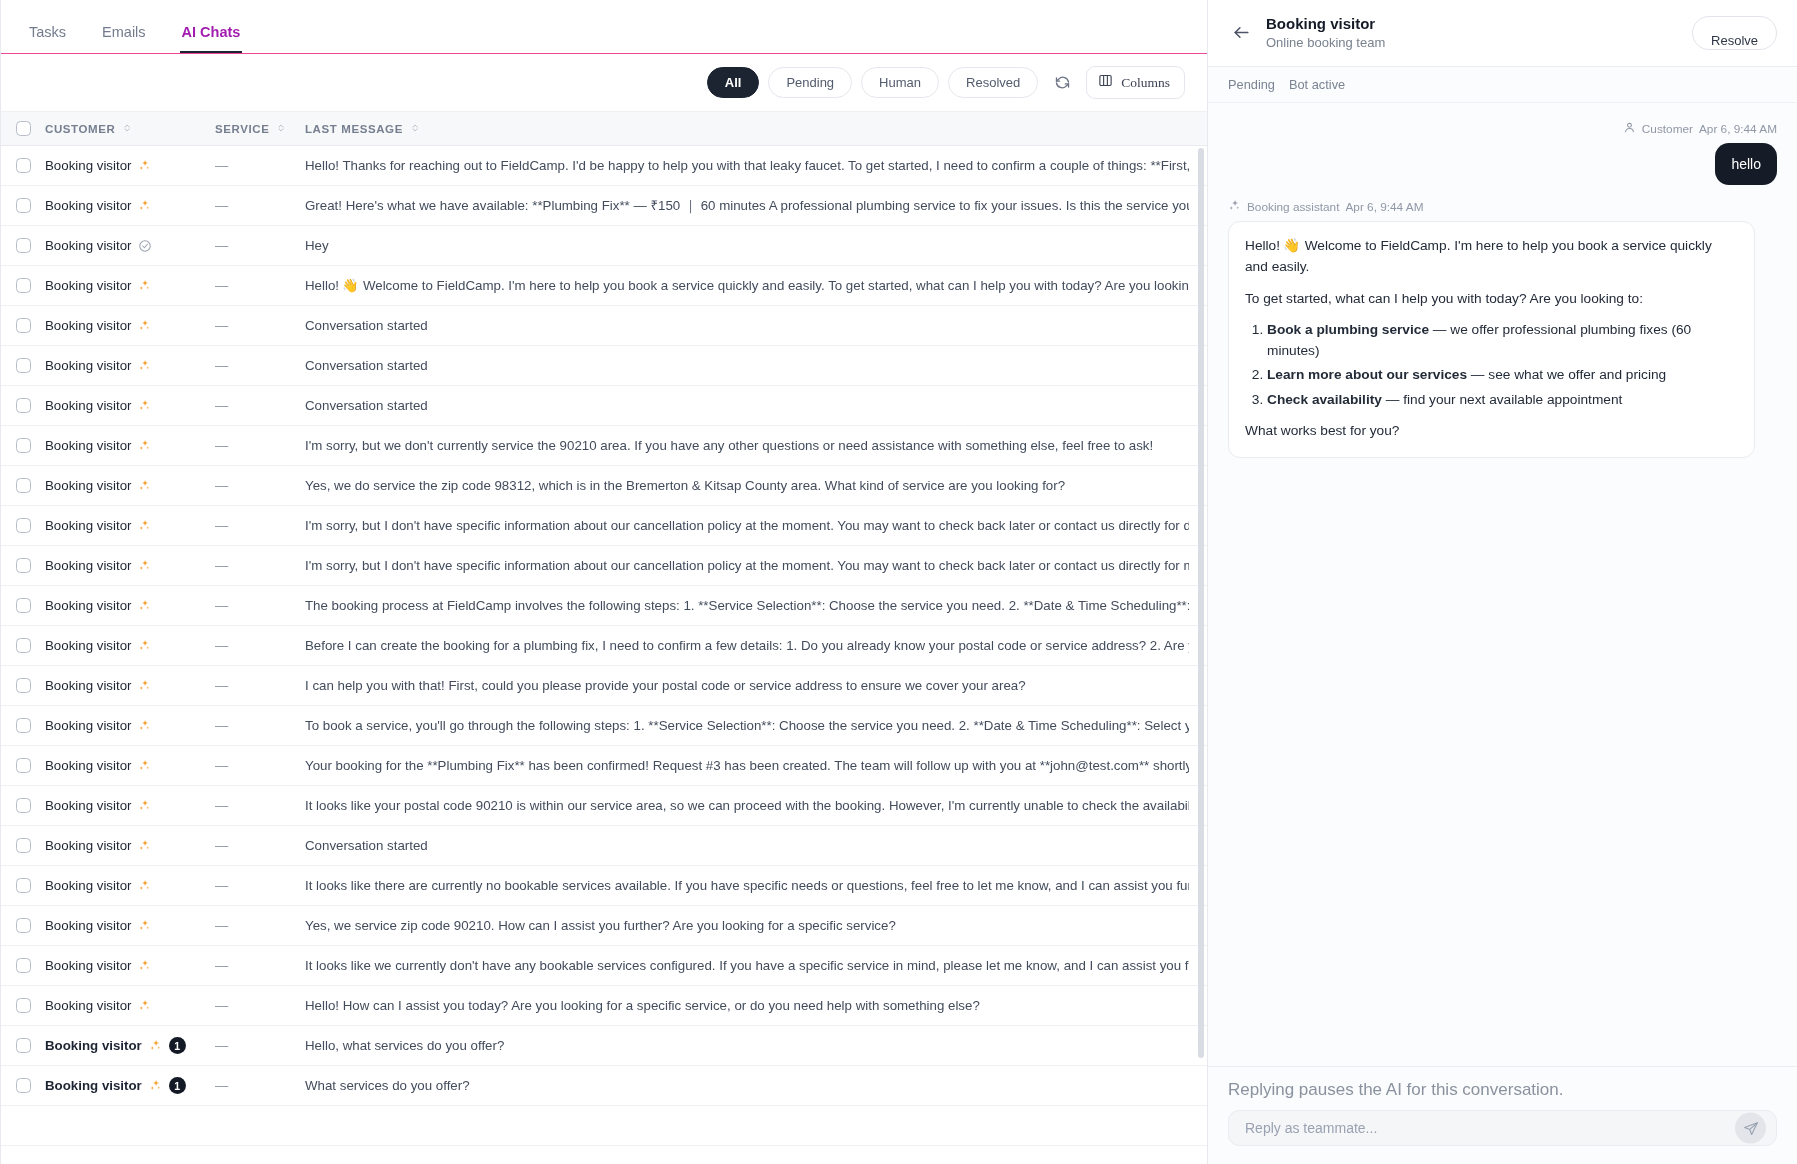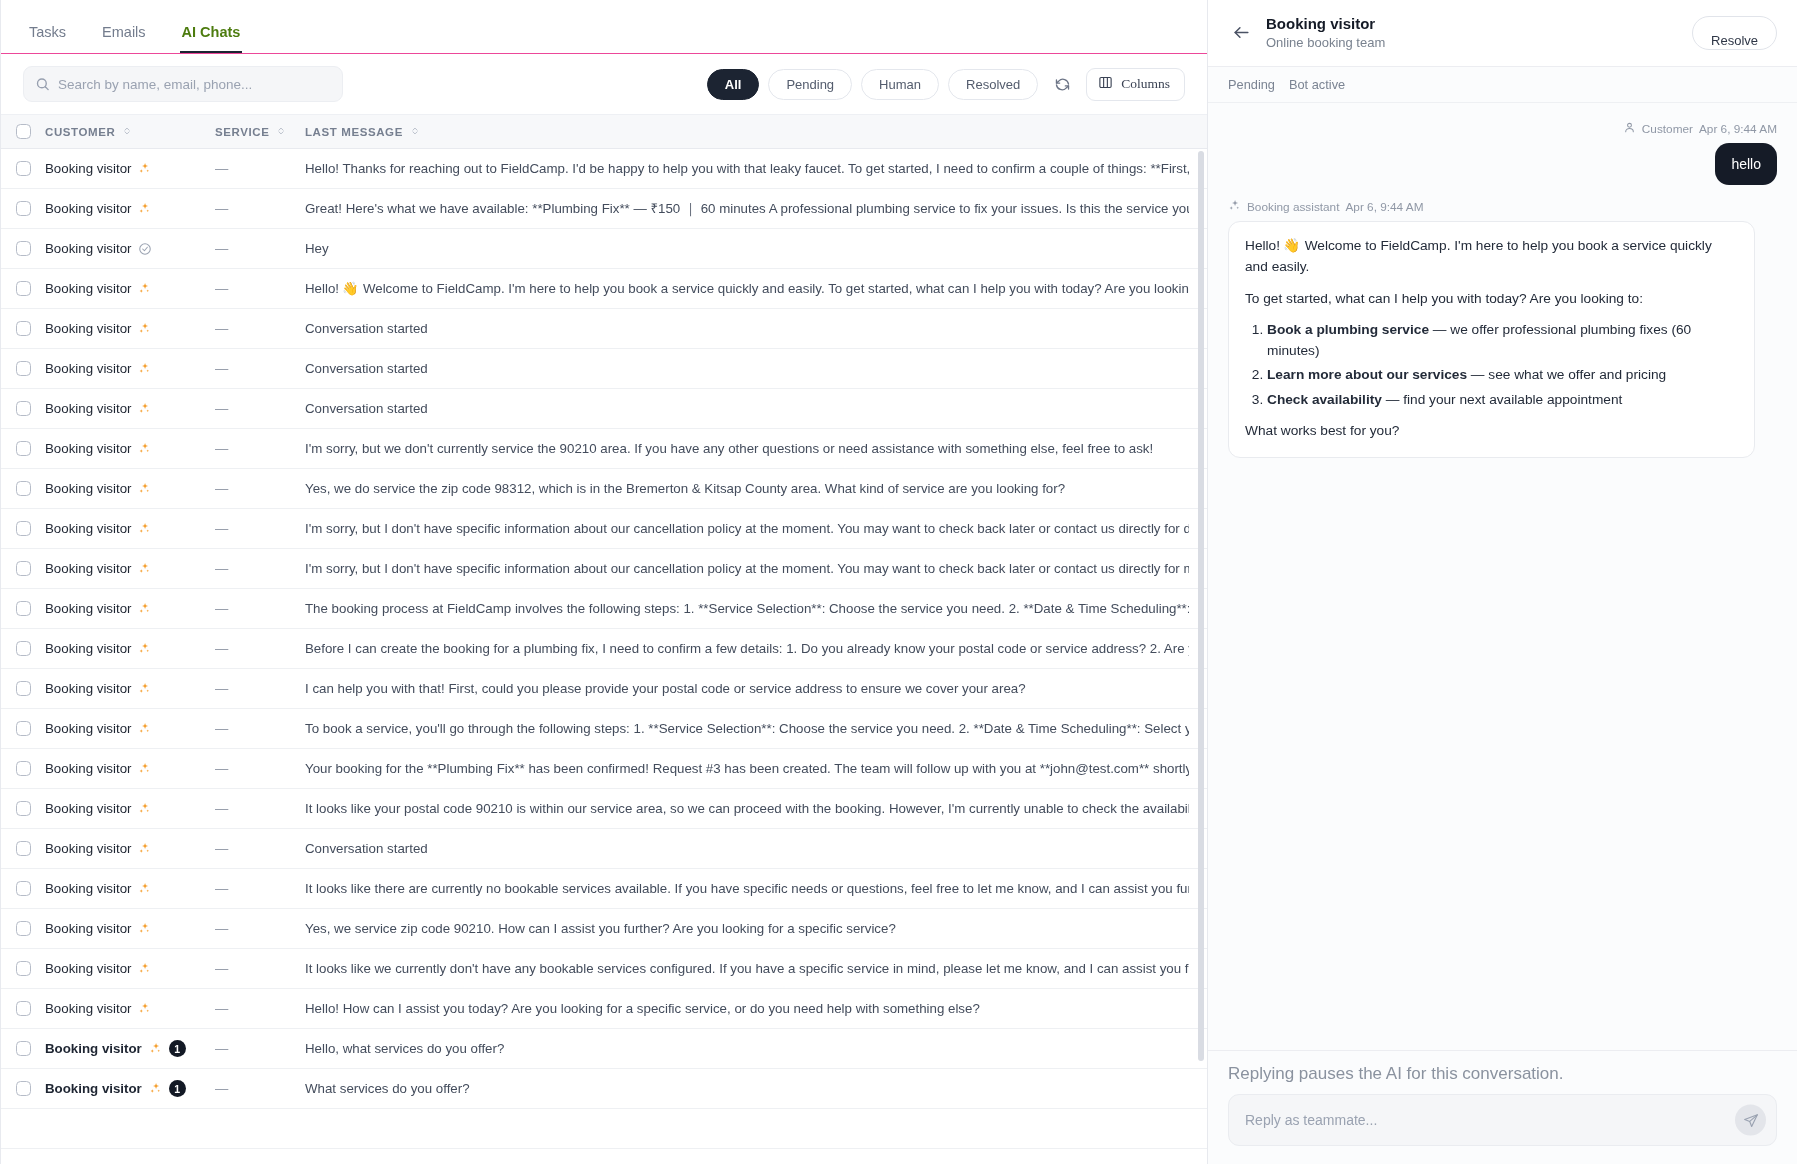--- a/index.html
+++ b/index.html
@@ -40,21 +40,21 @@
     background: #fff;
   }
   .tab {
     font-size: 14.5px;
     color: #737c8d;
     padding: 4px 2px 11px 2px;
     border-bottom: 2.5px solid transparent;
     cursor: pointer;
     white-space: nowrap;
   }
-  .tab.active { color: #4d7c0f; font-weight: 600; border-bottom-color: #1c2432; text-align: right; }
+  .tab.active { color: #a21caf; font-weight: 600; border-bottom-color: #1c2432; text-align: right; }
 
   .toolbar {
     display: flex;
     align-items: center;
     padding: 12px 22px 12px 22px;
     gap: 12px;
     background:#fff;
     border-bottom: 1px solid #eef0f4;
   }
   .search-box {
@@ -202,21 +202,21 @@
   .bubble-in b { font-weight:700; }
   .bubble-in p:last-child { margin-bottom:3px; }
 
   .composer {
     border-top:1px solid #ecedf1;
     padding: 13px 20px 18px 20px;
     background:#fbfcfd;
   }
   .composer-note { font-size:17px; color:#8a929f; margin-bottom: 10px; }
   .composer-field {
-    position:relative; height: 52px;
+    position:relative; height: 36px;
     background:#f5f6f8; border:1px solid #eaecf0; border-radius: 11px;
     display:flex; align-items:center; padding: 0 56px 0 16px;
   }
   .composer-input {
     border:none; outline:none; background:transparent; width:100%;
     font-size:14px; font-family:inherit; color:#252d3b;
   }
   .composer-input::placeholder { color:#9aa2b1; }
   .send-btn {
     position:absolute; right:10px; top:50%; transform:translateY(-50%);
@@ -233,29 +233,20 @@
   <div class="left-pane">
 
 
     <div class="tabs">
       <div class="tab">Tasks</div>
       <div class="tab">Emails</div>
       <div class="tab active">AI Chats</div>
     </div>
 
     <div class="toolbar">
-      <div class="search-box">
-        <span class="s-icon">
-          <svg viewBox="0 0 24 24" fill="none" stroke="currentColor" stroke-width="2.2" width="15" height="15">
-              <circle cx="11" cy="11" r="7"></circle>
-              <line x1="16.5" y1="16.5" x2="21" y2="21" stroke-linecap="round"></line>
-            </svg>
-        </span>
-        <input class="search-input" type="text" placeholder="Search by name, email, phone..." style="">
-      </div>
 
       <div class="toolbar-right">
         <div class="chip active">All</div>
         <div class="chip">Pending</div>
         <div class="chip">Human</div>
         <div class="chip">Resolved</div>
         <button class="icon-btn">
           <svg viewBox="0 0 24 24" fill="none" stroke="currentColor" stroke-width="1.9" width="17" height="17" stroke-linecap="round" stroke-linejoin="round">
               <path d="M20.5 11.5a8 8 0 0 0-13.6-4.6L3.5 10"></path>
               <path d="M3.5 12.5a8 8 0 0 0 13.6 4.6l3.4-3.1"></path>

